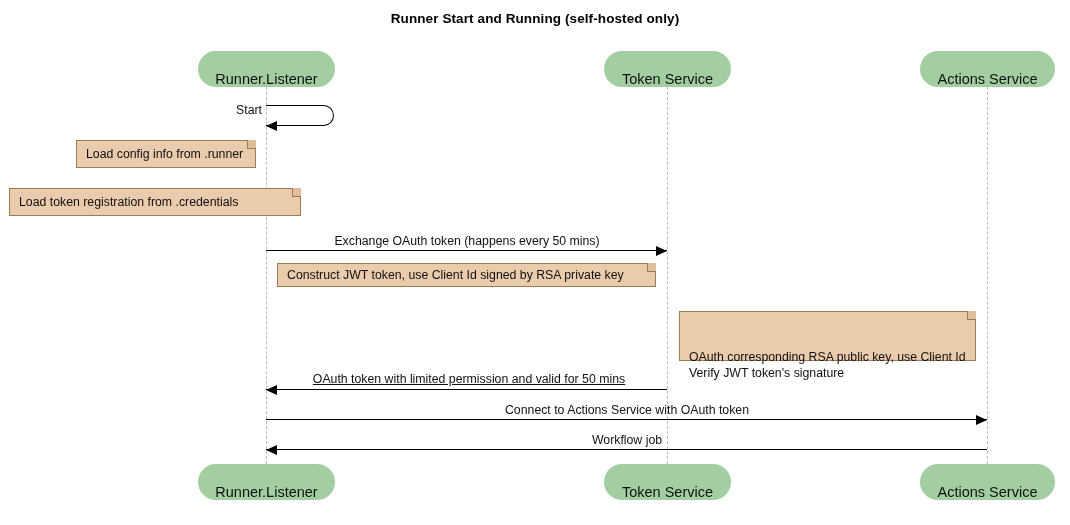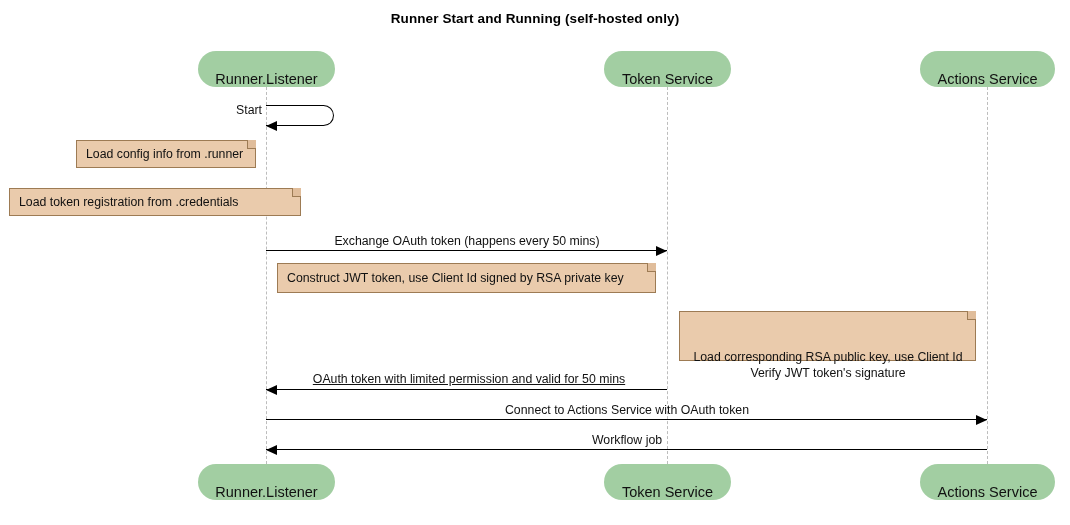--- a/index.html
+++ b/index.html
@@ -42,21 +42,20 @@
   .note{
     position:absolute;
     background:#eacbac;
     border:1px solid #9d7b54;
     box-sizing:border-box;
     font-size:12.3px;
     color:#111;
     padding:5px 8px 5px 9px;
     line-height:16px;
     white-space:pre-line;
-    text-align:center;
   }
   .note .fold{
     position:absolute;right:-1px;top:-1px;
     width:9px;height:9px;
     background:#e0bd9b;
     border-left:1px solid #9d7b54;
     border-bottom:1px solid #9d7b54;
     box-sizing:border-box;
   }
   .note.center{display:flex;align-items:center;}
@@ -134,28 +133,28 @@
 
   <div class="note center" style="left:9px;top:188px;width:292px;height:28px;">
     <span class="fold"></span>
     <span>Load token registration from .credentials</span>
   </div>
 
   <div class="msglabel ctr" style="left:467px;top:234px;">Exchange OAuth token (happens every 50 mins)</div>
   <div class="msg" style="left:266px;top:250px;width:401px;"></div>
   <div class="arrow r" style="left:656px;top:246px;"></div>
 
-  <div class="note center" style="left:277px;top:263px;width:379px;height:30px;">
+  <div class="note center" style="left:277px;top:263px;width:379px;height:24px;">
     <span class="fold"></span>
     <span>Construct JWT token, use Client Id signed by RSA private key</span>
   </div>
 
   <div class="note" style="left:679px;top:311px;width:297px;height:50px;">
     <span class="fold"></span>
-    <span>Load corresponding RSA public key, use Client Id
+    <span>OAuth corresponding RSA public key, use Client Id
 Verify JWT token's signature</span>
   </div>
 
   <div class="msglabel ctr" style="left:469px;top:372px;text-decoration:underline;">OAuth token with limited permission and valid for 50 mins</div>
   <div class="msg" style="left:266px;top:389px;width:401px;"></div>
   <div class="arrow l" style="left:266px;top:385px;"></div>
 
   <div class="msglabel ctr" style="left:627px;top:403px;">Connect to Actions Service with OAuth token</div>
   <div class="msg" style="left:266px;top:419px;width:721px;"></div>
   <div class="arrow r" style="left:976px;top:415px;"></div>

